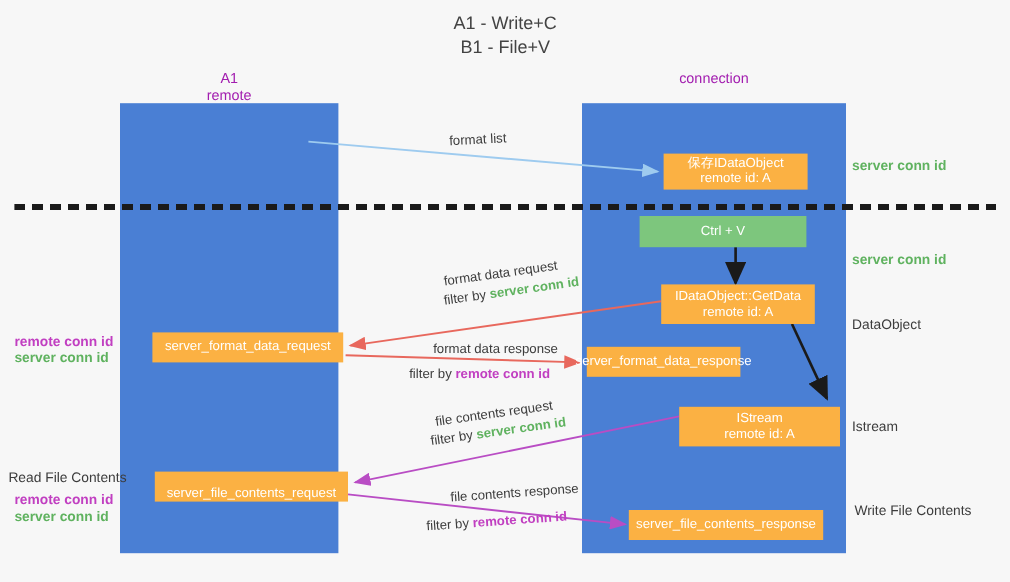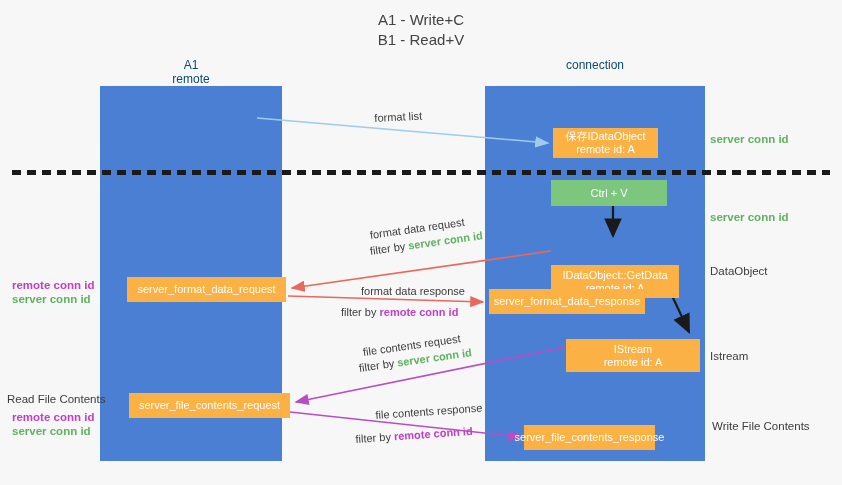--- a/index.html
+++ b/index.html
@@ -35,21 +35,21 @@
     text-align: center;
     font-size: 15px;
     line-height: 20px;
     color: #434343;
   }
   .col-head {
     position: absolute;
     text-align: center;
     font-size: 12px;
     line-height: 14px;
-    color: #0c4a6e;
+    color: #a21caf;
   }
   .col-head .l1 { display: block; }
   .col-head .l2 { display: block; }
   .column {
     position: absolute;
     background: #4a7fd4;
   }
   .box {
     position: absolute;
     box-sizing: border-box;
@@ -101,21 +101,21 @@
     );
   }
 </style>
 </head>
 <body>
 
 <div class="canvas">
 
   <div class="title">
     <span>A1 - Write+C</span><br>
-    <span>B1 - Read+V</span>
+    <span>B1 - File+V</span>
   </div>
 
   <div class="col-head" style="left:100px; top:58px; width:182px;">
     <span class="l1">A1</span>
     <span class="l2">remote</span>
   </div>
   <div class="col-head" style="left:485px; top:58px; width:220px;">
     <span class="l2">connection</span>
   </div>
 
@@ -149,52 +149,52 @@
     <line x1="288" y1="296" x2="483" y2="302" stroke="#e8685d" stroke-width="1.6" marker-end="url(#ah-red)"></line>
 
     <line x1="566" y1="347" x2="296" y2="402" stroke="#b94dc4" stroke-width="1.6" marker-end="url(#ah-purple)"></line>
 
     <line x1="290" y1="412" x2="521" y2="437" stroke="#b94dc4" stroke-width="1.6" marker-end="url(#ah-purple)"></line>
   </svg>
 
   <div class="dash-line"></div>
 
 
-  <div class="box orange" style="left:553px; top:128px; width:105px; height:30px;">
+  <div class="box orange" style="left:553px; top:128px; width:120px; height:30px;">
     <span class="ln">保存IDataObject</span>
     <span class="ln">remote id: A</span>
   </div>
 
-  <div class="box green" style="left:551px; top:180px; width:116px; height:26px;">
+  <div class="box green" style="left:533px; top:180px; width:139px; height:26px;">
     <span class="ln">Ctrl + V</span>
   </div>
 
-  <div class="box orange" style="left:551px; top:237px; width:128px; height:33px;margin-top:28px;">
+  <div class="box orange" style="left:551px; top:237px; width:128px; height:33px;">
     <span class="ln">IDataObject::GetData</span>
     <span class="ln">remote id: A</span>
   </div>
 
   <div class="box orange" style="left:127px; top:277px; width:159px; height:25px;">
     <span class="ln">server_format_data_request</span>
   </div>
 
-  <div class="box orange" style="left:489px; top:289px; width:156px; height:25px;">
+  <div class="box orange" style="left:489px; top:289px; width:128px; height:25px;">
     <span class="ln">server_format_data_response</span>
   </div>
 
   <div class="box orange" style="left:566px; top:339px; width:134px; height:33px;">
     <span class="ln">IStream</span>
     <span class="ln">remote id: A</span>
   </div>
 
-  <div class="box orange" style="left:129px; top:393px; width:161px; height:25px;">
+  <div class="box orange" style="left:129px; top:393px; width:161px; height:25px;justify-content:flex-end;">
     <span class="ln">server_file_contents_request</span>
   </div>
 
-  <div class="box orange" style="left:524px; top:425px; width:131px; height:25px;text-align:center;">
+  <div class="box orange" style="left:524px; top:425px; width:162px; height:25px;text-align:center;">
     <span class="ln">server_file_contents_response</span>
   </div>
 
   <div class="edge-label" style="left:374px; top:111px; transform: rotate(-3deg);">
     <span>format list</span>
   </div>
 
   <div class="edge-label" style="left:369px; top:228px; transform: rotate(-8deg);">
     <span>format data request</span>
   </div>

